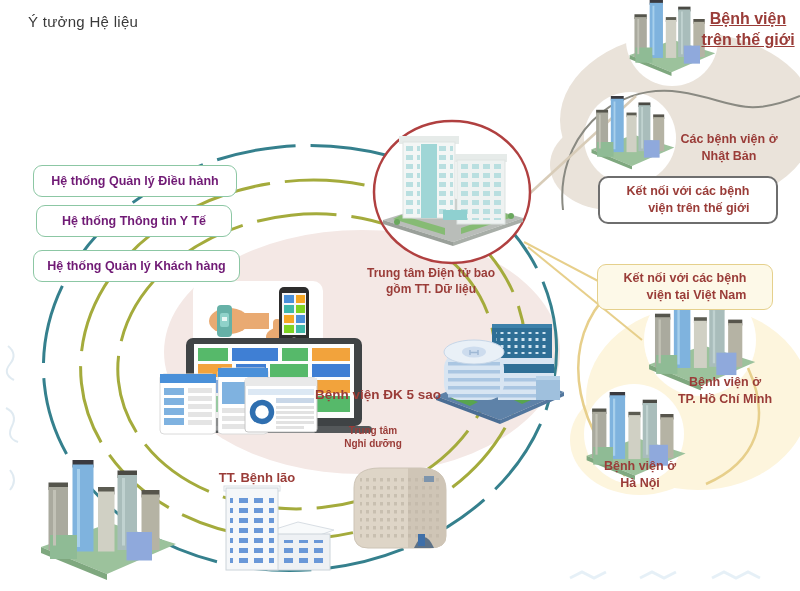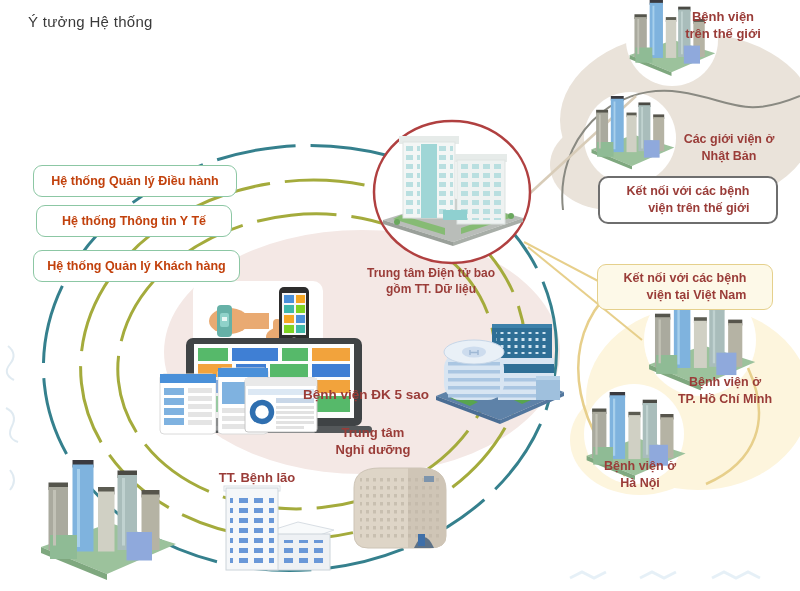--- a/index.html
+++ b/index.html
@@ -1,21 +1,21 @@
 <!DOCTYPE html>
 <html><head>
 <meta charset="utf-8">
 <style>
   html,body{margin:0;padding:0;background:#fff;}
   .canvas{position:relative;width:800px;height:591px;overflow:hidden;background:#fff;
           font-family:"Liberation Sans",sans-serif;}
   .bg{position:absolute;left:0;top:0;}
   .title{position:absolute;left:28px;top:13px;font-size:15px;color:#3a3a3a;letter-spacing:.3px;}
   .sysbox{position:absolute;background:#fff;border:1.6px solid #8cc7a4;border-radius:9px;
-          display:flex;align-items:center;justify-content:center;color:#c2410c;
+          display:flex;align-items:center;justify-content:center;color:#701a75;
           font-size:12.5px;font-weight:bold;text-align:center;}
   .label{position:absolute;color:#9a3c38;font-weight:bold;text-align:center;
          white-space:pre-line;line-height:1.32;}
   .connectbox{position:absolute;display:flex;align-items:center;justify-content:center;
          color:#9a3c38;font-weight:bold;font-size:12.5px;text-align:right;
          white-space:pre-line;line-height:1.35;border-radius:10px;}
   .connect-world{border:2px solid #6e6e6e;background:#fff;}
   .connect-vn{border:1.5px solid #e5d08c;background:#fdf9e8;border-radius:9px;}
 </style>
 </head>
@@ -247,36 +247,36 @@
       <rect x="118" y="62" width="38" height="5" fill="#c9d7e8"></rect>
       <rect x="118" y="70" width="38" height="3" fill="#e2e2e2"></rect>
           <rect x="118" y="75" width="38" height="3" fill="#e2e2e2"></rect>
       <rect x="118" y="80" width="38" height="3" fill="#e2e2e2"></rect>
           <rect x="118" y="85" width="38" height="3" fill="#e2e2e2"></rect>
       <rect x="118" y="90" width="28" height="3" fill="#e2e2e2"></rect>
     </g>
   </g>
 </svg>
 
-  <div class="title">Ý tưởng Hệ thống</div>
+  <div class="title">Ý tưởng Hệ liệu</div>
 
   <div class="sysbox" style="left:33px;top:165px;width:202px;height:30px;">Hệ thống Quản lý Điều hành</div>
   <div class="sysbox" style="left:33px;top:250px;width:205px;height:30px;">Hệ thống Quản lý Khách hàng</div>
   <div class="sysbox" style="left:36px;top:205px;width:194px;height:30px;">Hệ thống Thông tin Y Tế</div>
 
   <div class="label" style="left:330px;top:266px;width:202px;font-size:12px;">Trung tâm Điện tử bao
 gồm TT. Dữ liệu</div>
-  <div class="label" style="left:296px;top:386px;width:140px;font-size:13.5px;">Bệnh viện ĐK 5 sao</div>
-  <div class="label" style="left:318px;top:424px;width:110px;font-size:13px;">Trung tâm
+  <div class="label" style="left:308px;top:386px;width:140px;font-size:13.5px;">Bệnh viện ĐK 5 sao</div>
+  <div class="label" style="left:318px;top:424px;width:110px;font-size:10px;">Trung tâm
 Nghỉ dưỡng</div>
   <div class="label" style="left:198px;top:469px;width:118px;font-size:13px;">TT. Bệnh lão</div>
 
-  <div class="label" style="left:675px;top:8px;width:96px;font-size:13px;">Bệnh viện
+  <div class="label" style="left:700px;top:8px;width:96px;font-size:16px;text-decoration:underline;">Bệnh viện
 trên thế giới</div>
-  <div class="label" style="left:662px;top:131px;width:134px;font-size:12.5px;">Các giới viện ở
+  <div class="label" style="left:662px;top:131px;width:134px;font-size:12.5px;">Các bệnh viện ở
 Nhật Bản</div>
   <div class="label" style="left:653px;top:374px;width:144px;font-size:12.5px;">Bệnh viện ở
 TP. Hồ Chí Minh</div>
   <div class="label" style="left:590px;top:458px;width:100px;font-size:12.5px;">Bệnh viện ở
 Hà Nội</div>
 
   <div class="connectbox connect-world" style="left:598px;top:176px;width:176px;height:44px;">Kết nối với các bệnh
 viện trên thế giới</div>
   <div class="connectbox connect-vn" style="left:597px;top:264px;width:174px;height:44px;">Kết nối với các bệnh
 viện tại Việt Nam</div>

